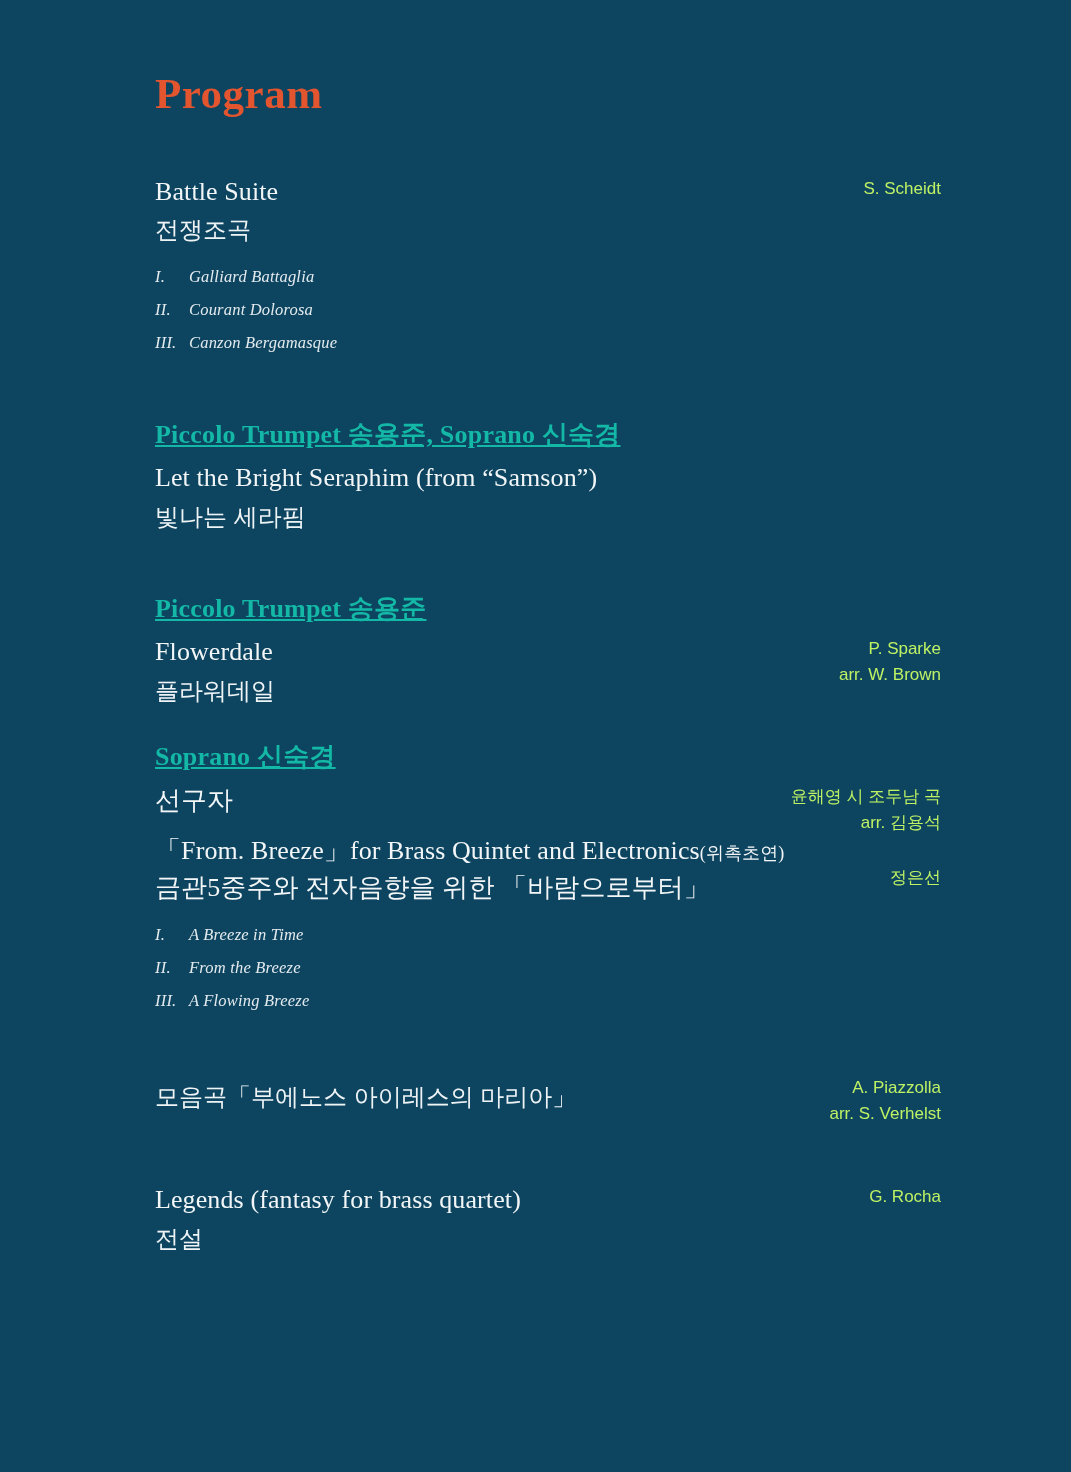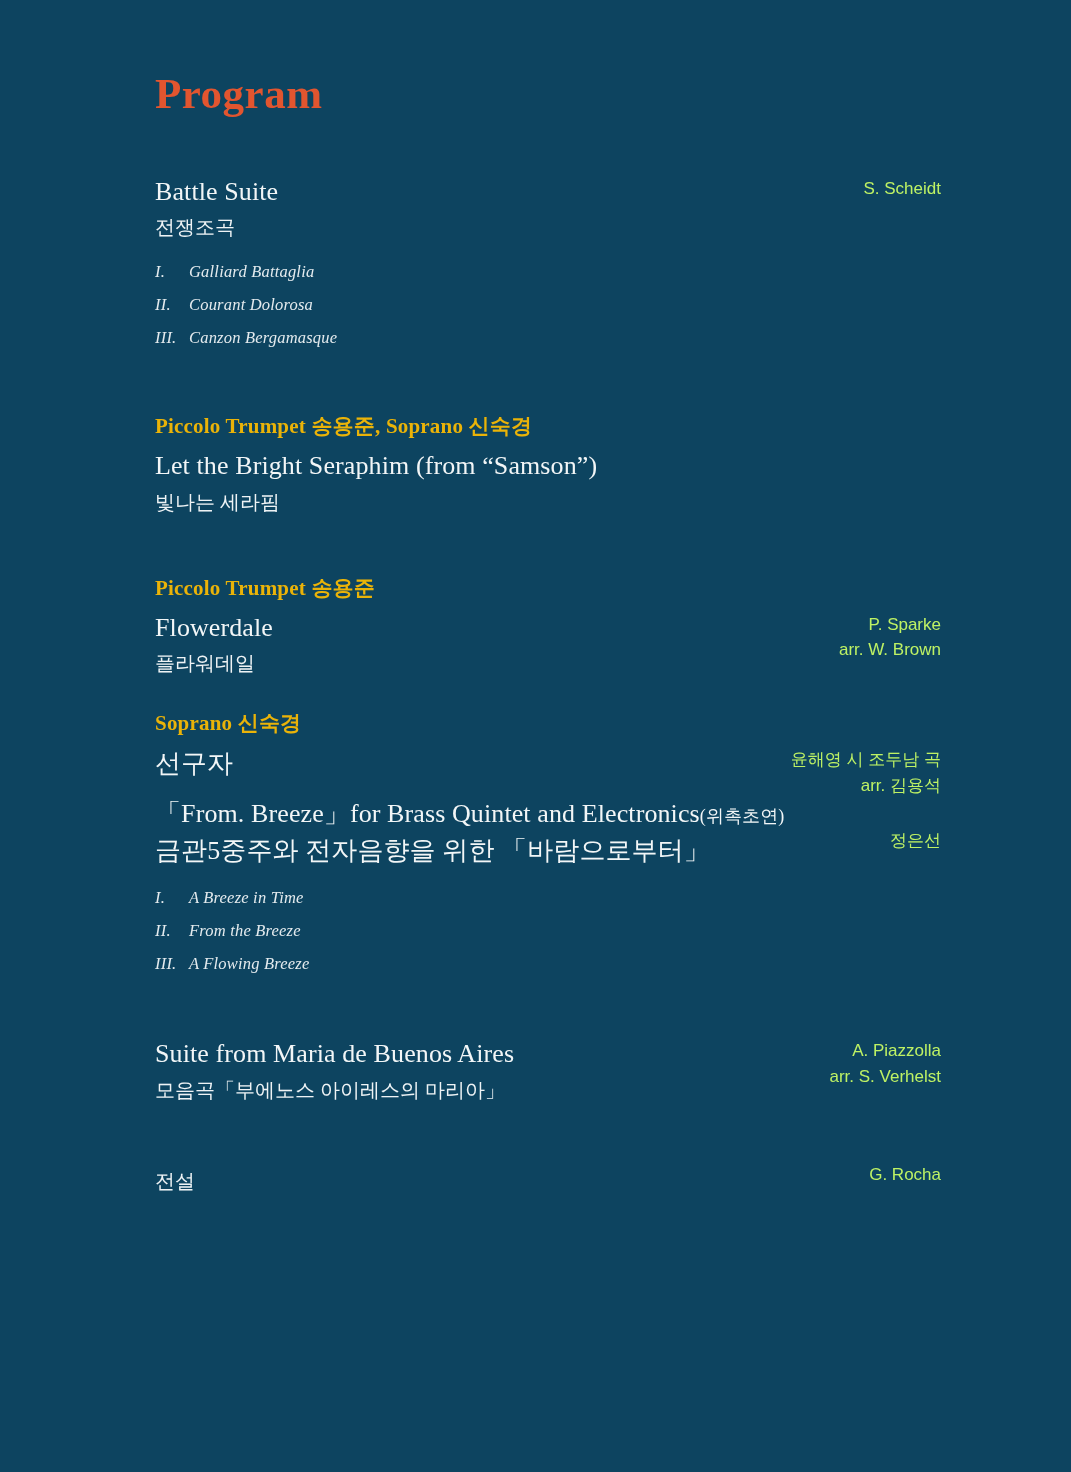--- a/index.html
+++ b/index.html
@@ -54,39 +54,40 @@
     text-align: right;
     font-family: "Liberation Sans", sans-serif;
     font-size: 17px;
     line-height: 1.5;
     color: #bef264;
     padding-left: 30px;
     white-space: nowrap;
   }
   .performer {
     font-family: "Liberation Serif", serif;
-    font-size: 21px;
+    font-size: 26px;
     font-weight: bold;
-    color: #eab308;
+    color: #14b8a6;
     letter-spacing: 0.2px;
     margin-bottom: 10px;
+    text-decoration: underline;
   }
   .title-en {
     font-family: "Liberation Serif", serif;
     font-size: 26px;
     color: #f2f6f7;
     line-height: 1.25;
     letter-spacing: 0.1px;
   }
   .title-en .small {
     font-size: 18px;
   }
   .title-ko {
-    font-family: Liberation Serif, serif;
-    font-size: 20px;
+    font-family: Liberation Sans, sans-serif;
+    font-size: 24px;
     color: #eef3f5;
     line-height: 1.35;
     margin-top: 6px;
     font-weight: 400;
   }
   .title-ko-lg {
     font-family: "Liberation Sans", sans-serif;
     font-size: 26px;
     color: #f2f6f7;
     line-height: 1.3;
@@ -224,33 +225,33 @@
         <div class="movement">
           <span class="num">III.</span>
           <span>A Flowing Breeze</span>
         </div>
       </div>
     </div>
 
     <div class="entry" style="margin-bottom:58px;">
       <div class="entry-row">
         <div class="entry-left">
-          <div class="title-en">Suite from Maria de Buenos Aires</div>
           <div class="title-ko">모음곡「부에노스 아이레스의 마리아」</div>
         </div>
         <div class="entry-right">
           <div>A. Piazzolla</div>
           <div>arr. S. Verhelst</div>
         </div>
       </div>
     </div>
 
     <div class="entry" style="margin-bottom:0;">
       <div class="entry-row">
         <div class="entry-left">
+          <div class="title-en">Legends (fantasy for brass quartet)</div>
           <div class="title-ko">전설</div>
         </div>
         <div class="entry-right">
           <div>G. Rocha</div>
         </div>
       </div>
     </div>
 
   </div>
 

